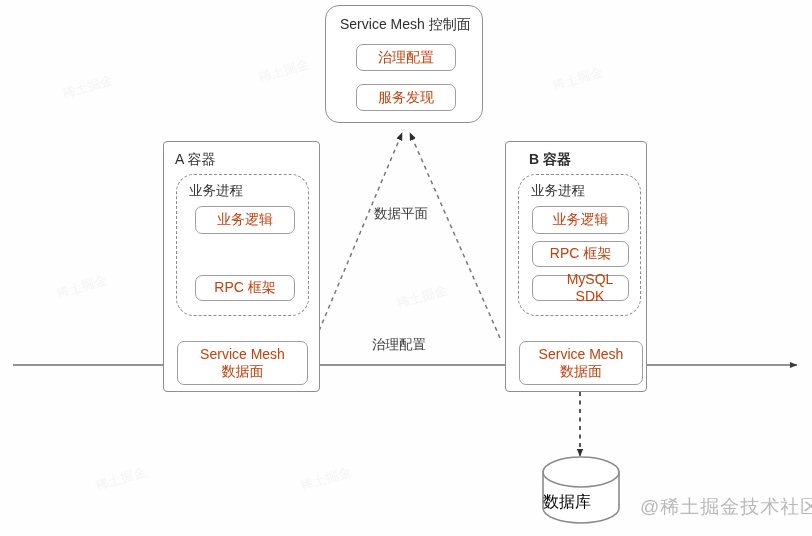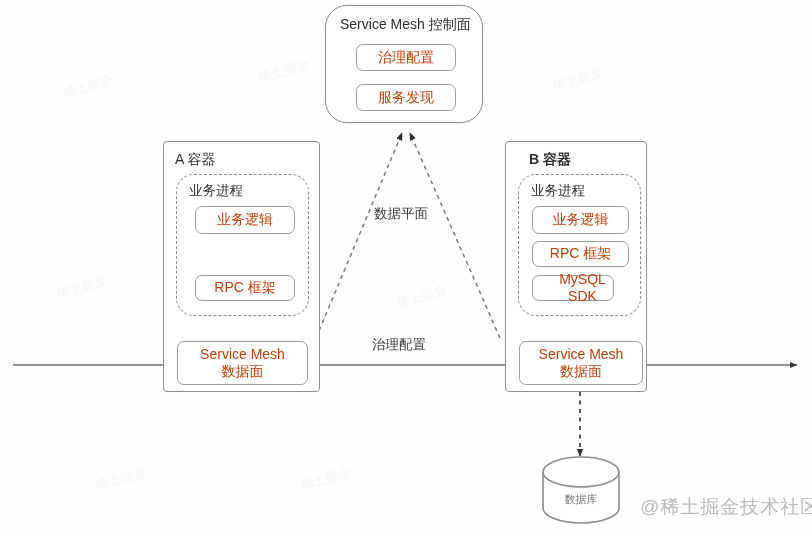--- a/index.html
+++ b/index.html
@@ -28,21 +28,21 @@
     box-sizing: border-box;
     background: #ffffff;
     border: 1.4px solid #9d9d9d;
     color: #3a3a3a;
   }
   .container-box {
     border-radius: 4px;
     border-color: #8f8f8f;
   }
   .control-box {
-    border-radius: 22px;
+    border-radius: 14px;
     border-color: #8f8f8f;
   }
   .proc-box {
     border: 1.5px dashed #8d8d8d;
     border-radius: 18px;
     background: transparent;
   }
   .leaf-box {
     border-radius: 7px;
     border: 1.3px solid #9d9d9d;
@@ -65,23 +65,23 @@
     font-size: 13.5px;
     color: #3a3a3a;
     white-space: nowrap;
   }
   .cyl {
     position: absolute;
   }
   .cyl-label {
     position: absolute;
     width: 100%;
-    text-align: center;
-    font-size: 11px;
-    color: #737373;
+    text-align: left;
+    font-size: 16px;
+    color: #000000;
     pointer-events: none;
   }
   .watermark-main {
     position: absolute;
     font-size: 19px;
     color: #b9b9b9;
     white-space: nowrap;
     letter-spacing: 1px;
   }
   .watermark-bg {
@@ -169,21 +169,21 @@
     </div>
   </div>
 
   <div class="node container-box" style="left:505px; top:141px; width:142px; height:251px;">
     <div class="box-title" style="left:23px; top:9px;font-weight:bold;">B 容器</div>
 
     <div class="node proc-box" style="left:12px; top:32px; width:123px; height:142px;">
       <div class="box-title" style="left:12px; top:7px; font-size:13.5px;">业务进程</div>
       <div class="node leaf-box" style="left:13px; top:31px; width:97px; height:28px;">业务逻辑</div>
       <div class="node leaf-box" style="left:13px; top:66px; width:97px; height:26px;">RPC 框架</div>
-      <div class="node leaf-box" style="left:13px; top:100px; width:82px; height:26px;padding-left:19px;">MySQL SDK</div>
+      <div class="node leaf-box" style="left:13px; top:100px; width:97px; height:26px;padding-left:19px;">MySQL SDK</div>
     </div>
 
     <div class="node leaf-box" style="left:13px; top:199px; width:124px; height:44px; flex-direction:column;">
       <span>Service Mesh</span>
       <span>数据面</span>
     </div>
   </div>
 
   <div class="edge-label" style="left:374px; top:205px;">数据平面</div>
 

